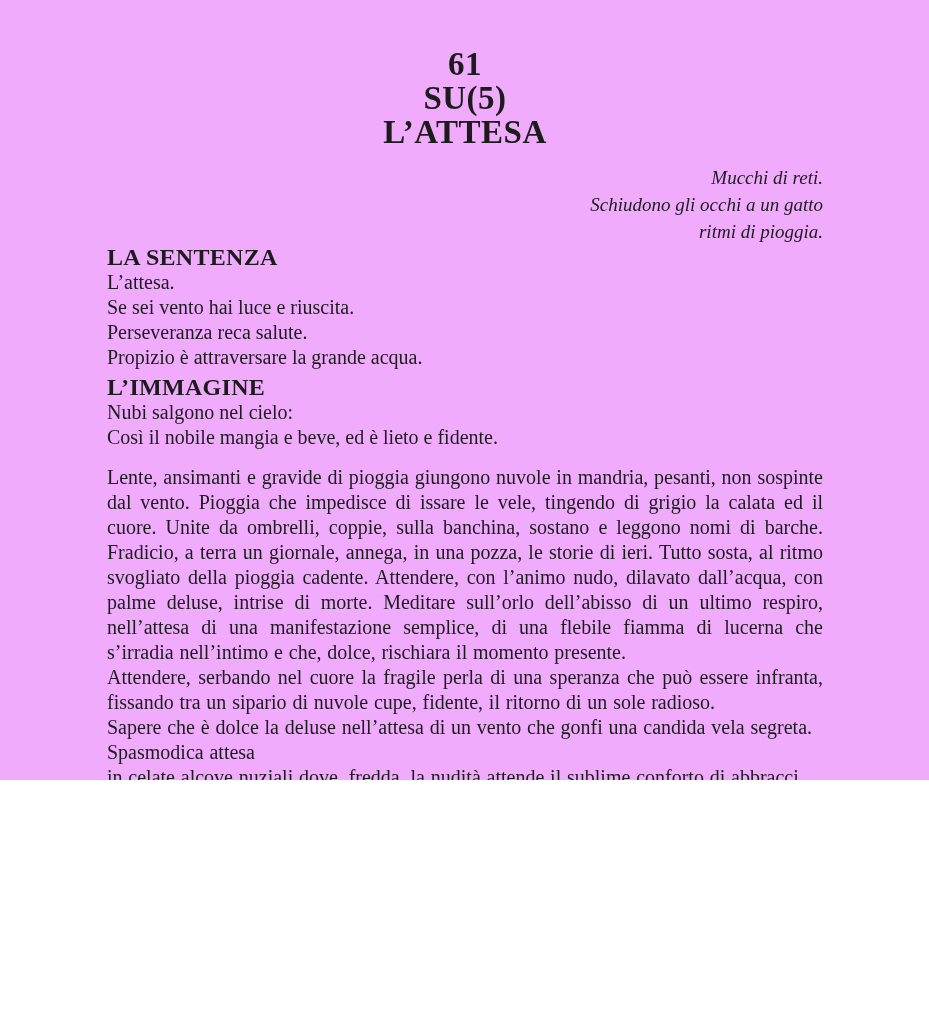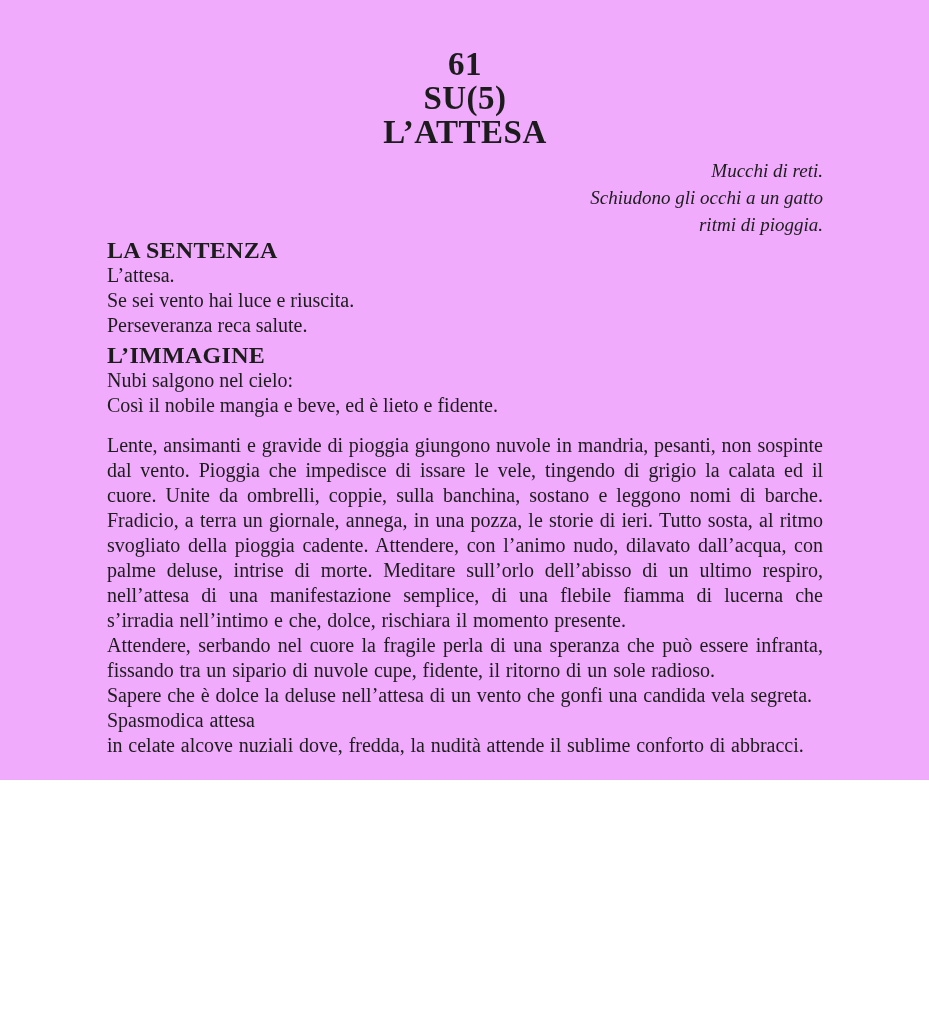--- a/index.html
+++ b/index.html
@@ -26,21 +26,21 @@
     box-sizing: content-box;
   }
   .title-block {
     text-align: center;
     font-weight: 700;
     font-size: 33px;
     line-height: 34px;
     letter-spacing: 0.5px;
   }
   .epigraph {
-    margin-top: 8px;
+    margin-top: 15px;
     text-align: right;
     font-style: italic;
     font-size: 19px;
     line-height: 27px;
   }
   .section {
     font-size: 20px;
     line-height: 25px;
   }
   .section .heading {
@@ -78,20 +78,21 @@
       <div>Mucchi di reti.</div>
       <div>Schiudono gli occhi a un gatto</div>
       <div>ritmi di pioggia.</div>
     </div>
 
     <section class="section sentenza">
       <div class="heading">LA SENTENZA</div>
       <div>L’attesa.</div>
       <div>Se sei vento hai luce e riuscita.</div>
       <div>Perseveranza reca salute.</div>
+      <div>Propizio è attraversare la grande acqua.</div>
     </section>
 
     <section class="section immagine">
       <div class="heading">L’IMMAGINE</div>
       <div>Nubi salgono nel cielo:</div>
       <div>Così il nobile mangia e beve, ed è lieto e fidente.</div>
     </section>
 
     <section class="commentary">
       <p>Lente, ansimanti e gravide di pioggia giungono nuvole in mandria, pesanti, non sospinte dal vento. Pioggia che impedisce di issare le vele, tingendo di grigio la calata ed il cuore. Unite da ombrelli, coppie, sulla banchina, sostano e leggono nomi di barche. Fradicio, a terra un giornale, annega, in una pozza, le storie di ieri. Tutto sosta, al ritmo svogliato della pioggia cadente. Attendere, con l’animo nudo, dilavato dall’acqua, con palme deluse, intrise di morte. Meditare sull’orlo dell’abisso di un ultimo respiro, nell’attesa di una manifestazione semplice, di una flebile fiamma di lucerna che s’irradia nell’intimo e che, dolce, rischiara il momento presente.</p>

